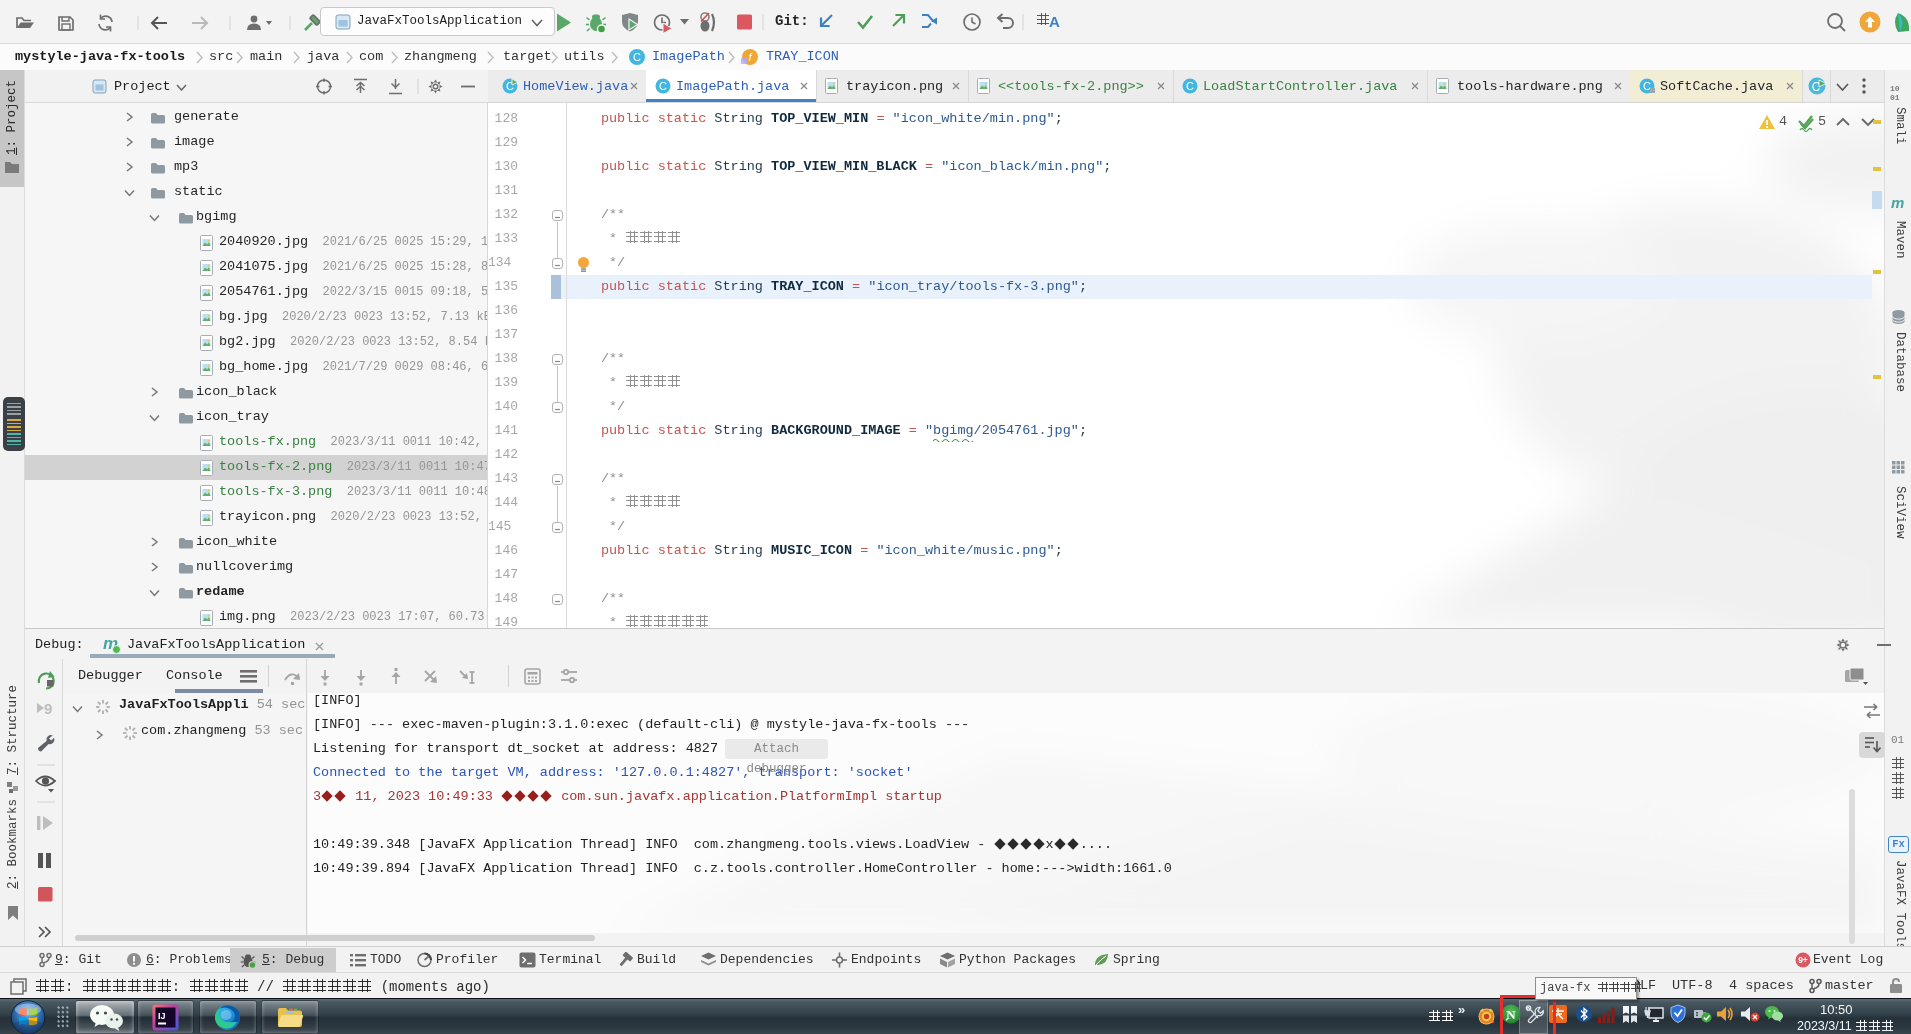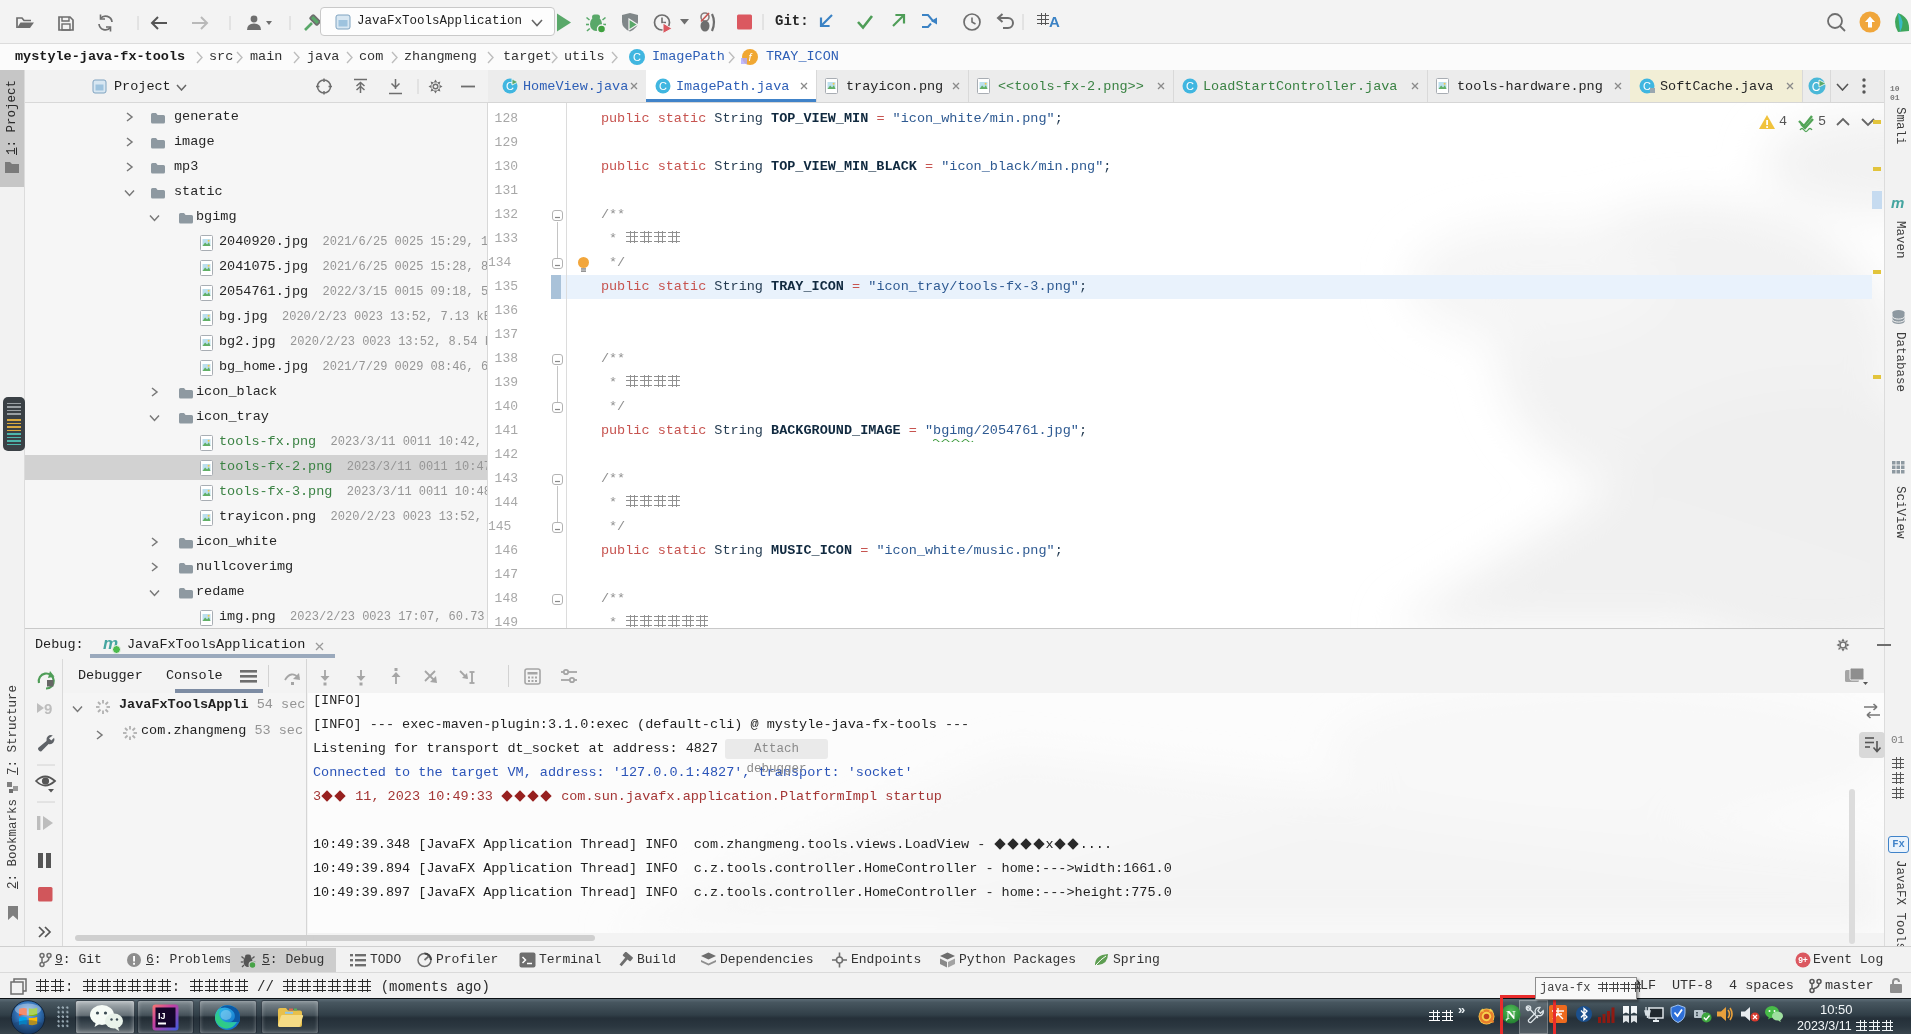--- a/index.html
+++ b/index.html
@@ -402,21 +402,21 @@
 <svg class="a" style="left:153px;top:458px;" width="16" height="14">
         <path d="M1 3.5 Q1 2 2.5 2 H6 l1.6 2 H13.5 Q15 4 15 5.5 V11 Q15 12.5 13.5 12.5 H2.5 Q1 12.5 1 11 Z" fill="#8E99A1"></path>
       </svg>
 <div class="trow" style="left:171px;top:456px;color:#262626;">nullcoverimg</div>
 <svg class="a" style="left:124px;top:486px;" width="11" height="8">
         <path d="M1 1.5 L5.5 6.5 L10 1.5" fill="none" stroke="#787878" stroke-width="1.5"></path>
       </svg>
 <svg class="a" style="left:153px;top:483px;" width="16" height="14">
         <path d="M1 3.5 Q1 2 2.5 2 H6 l1.6 2 H13.5 Q15 4 15 5.5 V11 Q15 12.5 13.5 12.5 H2.5 Q1 12.5 1 11 Z" fill="#8E99A1"></path>
       </svg>
-<div class="trow" style="left:171px;top:481px;color:#262626;">redame</div>
+<div class="trow" style="left:171px;top:481px;color:#262626;font-weight:bold;">redame</div>
 <svg class="a" style="left:175px;top:507px;" width="13" height="16">
         <rect x="0.5" y="0.5" width="12" height="15" rx="1" fill="#FFF" stroke="#A8ADB3"></rect>
         <rect x="2.5" y="4" width="8" height="7" fill="#BCE0EE"></rect>
         <path d="M2.5 11 l2.6 -3.4 l2 2 l1.8 -2.4 l1.6 3.8 Z" fill="#61B065"></path>
         <circle cx="8.6" cy="5.8" r="1" fill="#F3C64E"></circle>
       </svg>
 <div class="trow" style="left:194px;top:506px;color:#262626;">img.png<span class="meta">&nbsp;&nbsp;2023/2/23 0023 17:07, 60.73</span></div>
 </div>
 
 <div class="a" id="tabs" style="left:488px;top:70px;width:1396px;height:33px;background:#ECECEC;border-bottom:1px solid #D6D6D6;box-sizing:border-box;overflow:hidden;">
@@ -825,21 +825,20 @@
       </svg>
 <div class="a" style="left:94px;top:63px;height:26px;line-height:26px;font-weight:bold;color:#1F1F1F;">JavaFxToolsAppli<span style="font-weight:normal;color:#949494;"> 54 sec</span></div>
 <div class="a" style="left:116px;top:89px;height:26px;line-height:26px;color:#1F1F1F;">com.zhangmeng<span style="color:#949494;"> 53 sec</span></div>
 <div class="crow" style="top:60px;height:24px;line-height:24px;color:#1F1F1F;">[INFO]</div>
 <div class="crow" style="top:84px;height:24px;line-height:24px;color:#1F1F1F;">[INFO] --- exec-maven-plugin:3.1.0:exec (default-cli) @ mystyle-java-fx-tools ---</div>
 <div class="crow" style="top:108px;height:24px;line-height:24px;color:#1F1F1F;">Listening for transport dt_socket at address: 4827</div>
 <div class="crow" style="top:132px;height:24px;line-height:24px;color:#2B54B8;">Connected to the target VM, address: '127.0.0.1:4827', transport: 'socket'</div>
 <div class="crow" style="top:156px;height:24px;line-height:24px;color:#A43635;">3<span class="d"></span><span class="d"></span> 11, 2023 10:49:33 <span class="d"></span><span class="d"></span><span class="d"></span><span class="d"></span> com.sun.javafx.application.PlatformImpl startup</div>
 <div class="crow" style="top:204px;height:24px;line-height:24px;color:#1F1F1F;">10:49:39.348 [JavaFX Application Thread] INFO  com.zhangmeng.tools.views.LoadView - <span class="d2"></span><span class="d2"></span><span class="d2"></span><span class="d2"></span>x<span class="d2"></span><span class="d2"></span>....</div>
 <div class="crow" style="top:228px;height:24px;line-height:24px;color:#1F1F1F;">10:49:39.894 [JavaFX Application Thread] INFO  c.z.tools.controller.HomeController - home:---&gt;width:1661.0</div>
-<div class="crow" style="top:252px;height:24px;line-height:24px;color:#1F1F1F;">10:49:39.897 [JavaFX Application Thread] INFO  c.z.tools.controller.HomeController - home:---&gt;height:775.0</div>
 <div class="a" style="left:700px;top:110px;width:103px;height:20px;background:#EAEAEA;border-radius:3px;color:#8A8A8A;font-size:12.5px;text-align:center;line-height:20px;">Attach debugger</div>
 <div class="a" style="left:50px;top:306px;width:255px;height:6px;background:#CFCFCF;border-radius:3px;"></div>
 <div class="a" style="left:288px;top:306px;width:282px;height:6px;background:#CFCFCF;border-radius:3px;"></div>
 <svg class="a" style="left:1837px;top:74px;" width="20" height="18" fill="none" stroke="#777" stroke-width="1.6">
         <path d="M2 4 H15 M15 4 l-3.5 -3 M15 4 l-3.5 3"></path>
         <path d="M18 12 H5 M5 12 l3.5 -3 M5 12 l3.5 3"></path>
       </svg>
 <div class="a" style="left:1834px;top:103px;width:26px;height:26px;background:#D9D9D9;border-radius:4px;"></div>
 <svg class="a" style="left:1839px;top:107px;" width="17" height="17" fill="none" stroke="#555" stroke-width="1.6">
         <line x1="1" y1="2" x2="10" y2="2"></line>

